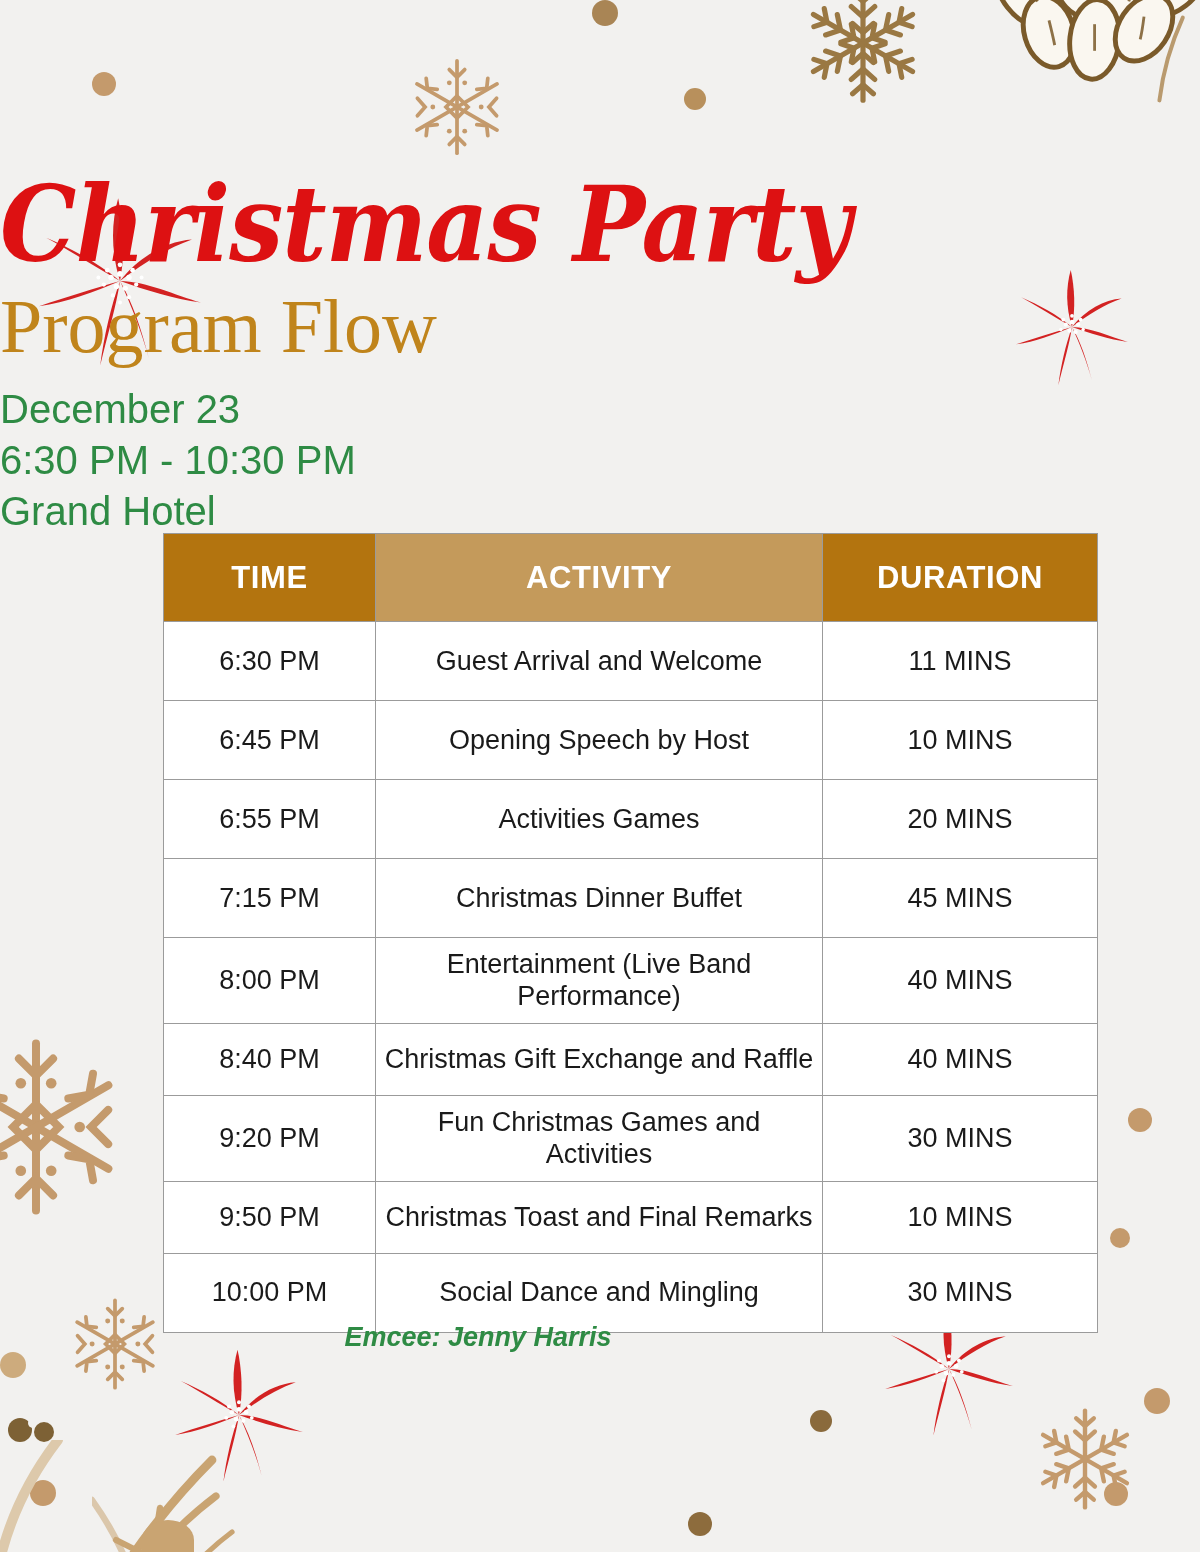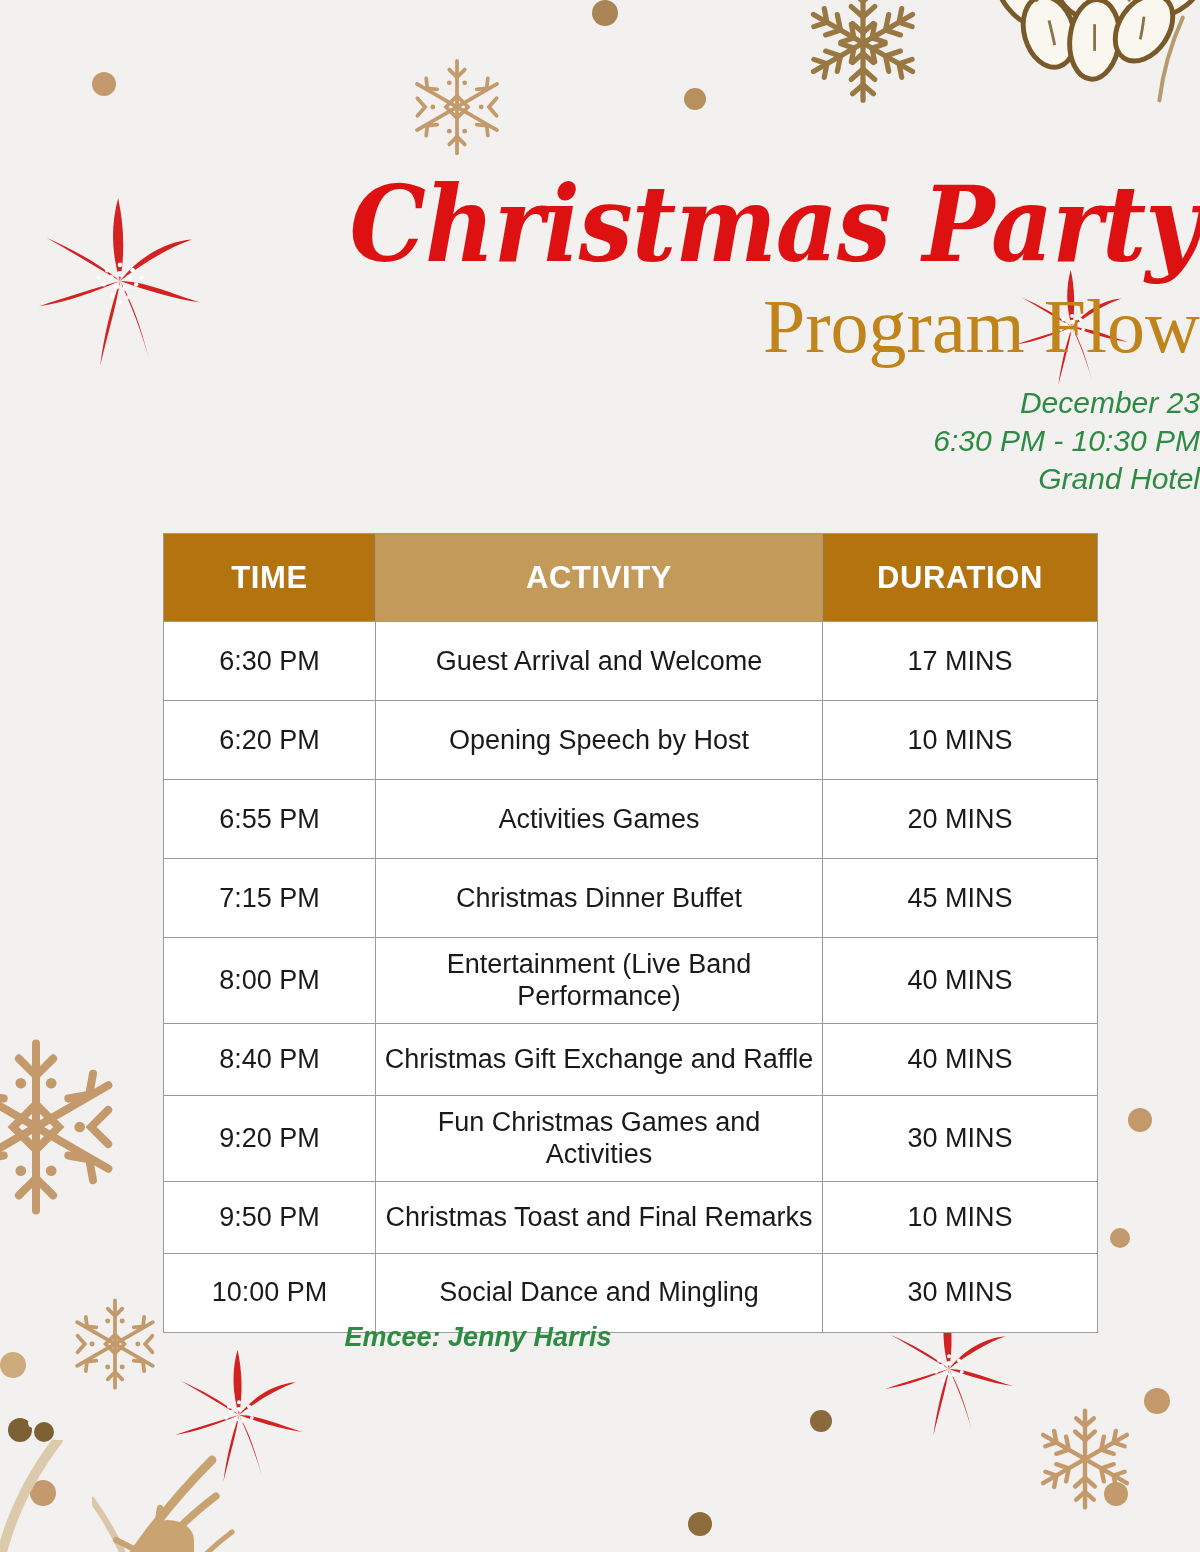--- a/index.html
+++ b/index.html
@@ -23,21 +23,21 @@
   
   .deco { position:absolute; pointer-events:none; }
   .deco-dot { position:absolute; border-radius:50%; }
 
   
   #header {
     position:absolute;
     top:0; left:0;
     width:1200px;
     padding-top:178px;
-    text-align:right;
+    text-align:left;
     z-index:5;
   }
   #title-main {
     font-family:"DejaVu Serif", serif;
     font-style:italic;
     font-weight:bold;
     font-size:96px;
     line-height:0.98;
     color:#dd1112;
     letter-spacing:-1px;
@@ -45,24 +45,23 @@
   }
   #title-sub {
     font-family:"Liberation Serif", serif;
     font-size:76px;
     line-height:1.02;
     color:#c0841b;
     margin-top:16px;
   }
   #event-meta {
     margin-top:18px;
-    font-size:30px;
+    font-size:40px;
     line-height:1.28;
     color:#2e8b44;
-    font-style:italic;
   }
 
   
   #program-table {
     position:absolute;
     left:163px;
     top:533px;
     width:934px;
     border-collapse:collapse;
     z-index:5;
@@ -407,24 +406,24 @@
       <tr>
         <th class="col-time">TIME</th>
         <th class="col-activity">ACTIVITY</th>
         <th class="col-duration">DURATION</th>
       </tr>
     </thead>
     <tbody>
       <tr>
         <td>6:30 PM</td>
         <td>Guest Arrival and Welcome</td>
-        <td>17 MINS</td>
-      </tr>
-      <tr>
-        <td>6:20 PM</td>
+        <td>11 MINS</td>
+      </tr>
+      <tr>
+        <td>6:45 PM</td>
         <td>Opening Speech by Host</td>
         <td>10 MINS</td>
       </tr>
       <tr>
         <td>6:55 PM</td>
         <td>Activities Games</td>
         <td>20 MINS</td>
       </tr>
       <tr>
         <td>7:15 PM</td>

